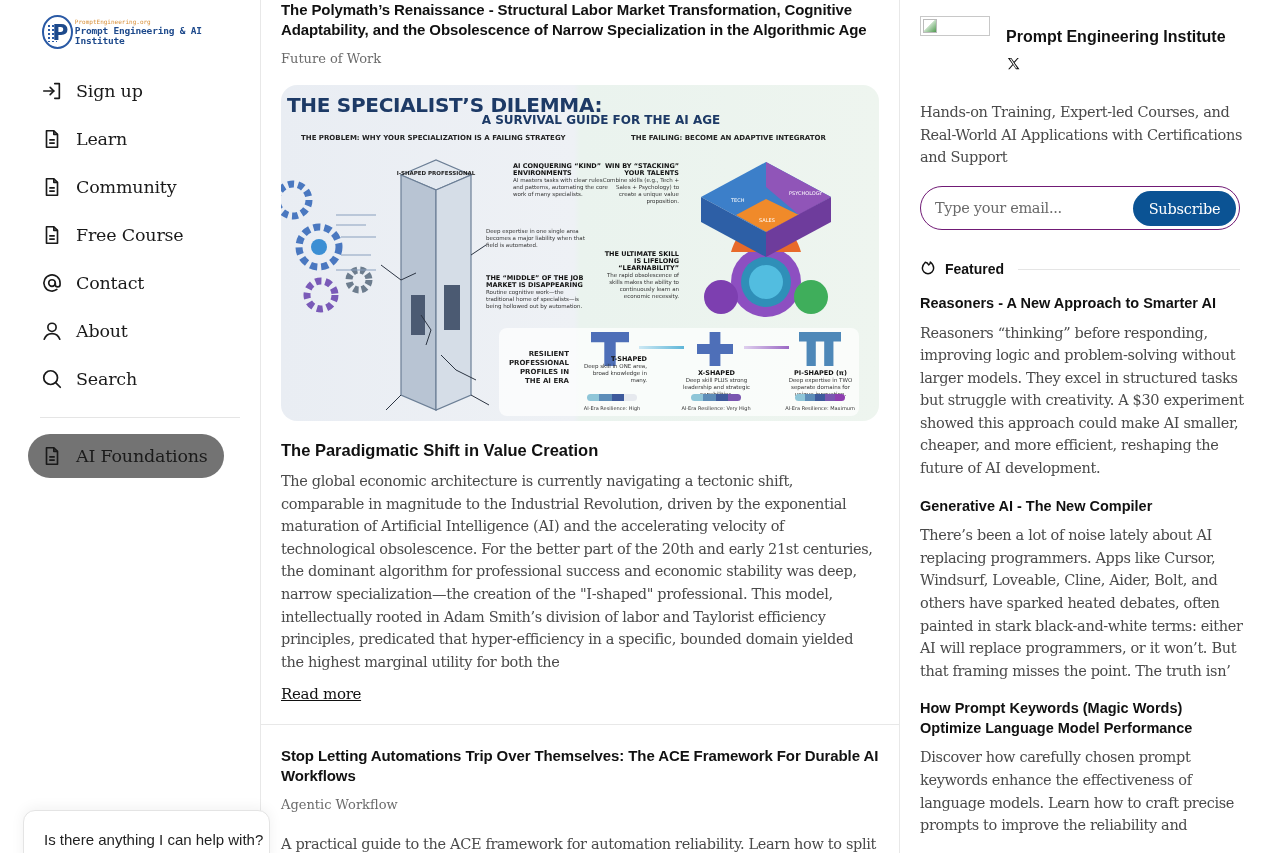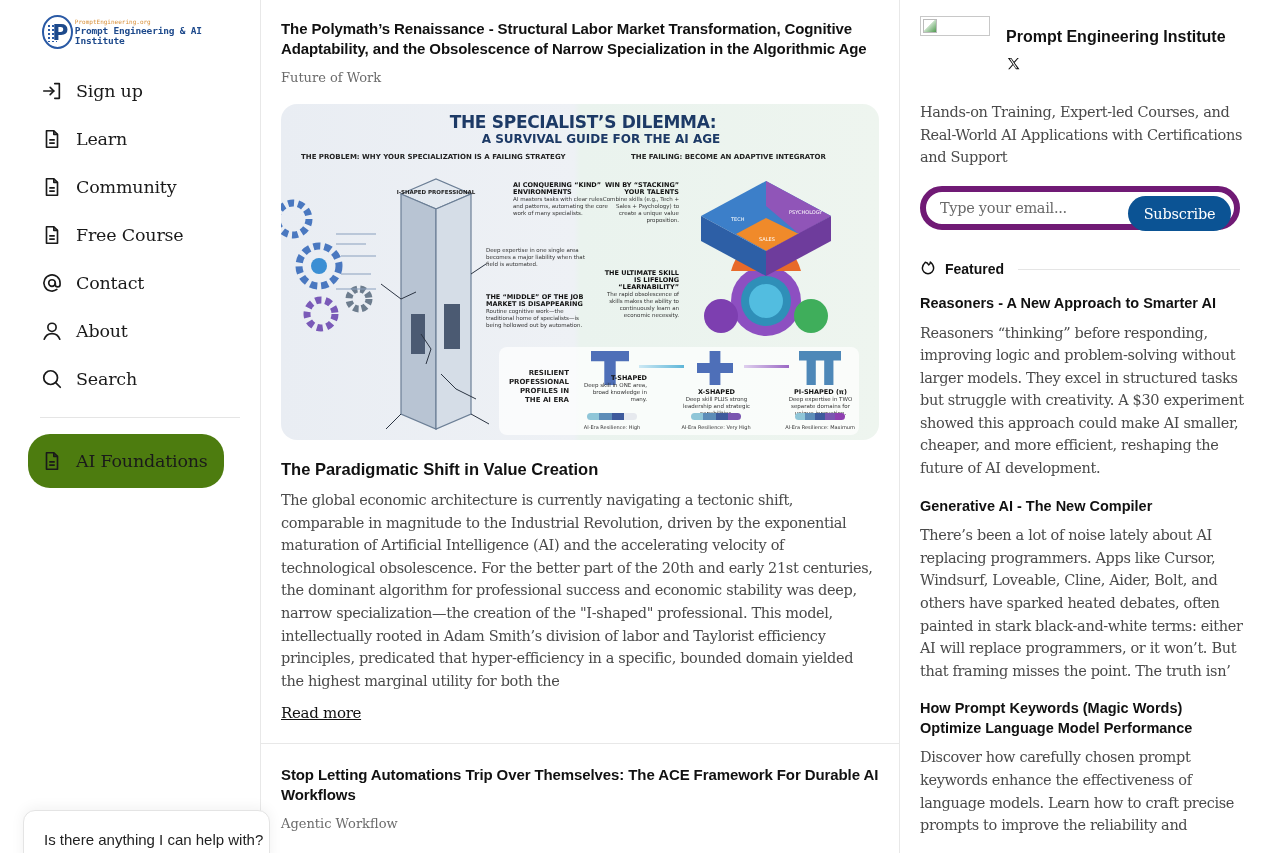--- a/index.html
+++ b/index.html
@@ -15,56 +15,56 @@
   .logo-mark .p { font-family: "DejaVu Sans", sans-serif; font-weight: bold; font-size: 22px; color: #1e4a8c; position: relative; left: 3px; }
   .logo-text { margin-left: 2px; display: flex; flex-direction: column; line-height: 1; }
   .logo-text .small { font-family: "DejaVu Sans Mono", monospace; font-size: 6px; color: #d8903a; margin-bottom: 1px; }
   .logo-text .big { font-family: "DejaVu Sans Mono", monospace; font-size: 9.5px; color: #1e4a8c; font-weight: bold; letter-spacing: -0.2px; }
 
   .nav { position: absolute; left: 28px; top: 67px; width: 212px; }
   .nav-item { display: flex; align-items: center; height: 48px; padding-left: 12px; cursor: pointer; }
   .nav-item .ico { width: 24px; height: 24px; display: flex; align-items: center; justify-content: center; margin-right: 12px; }
   .nav-item .lbl { font-family: "DejaVu Serif", serif; font-size: 17.5px; color: #1a1a1a; letter-spacing: -0.2px; }
   .nav-divider { position: absolute; left: 40px; top: 417px; width: 200px; height: 1px; background: #e5e5e5; }
-  .nav-pill { position: absolute; left: 28px; top: 434px; height: 54px; padding: 0 16px 0 12px; background: #4d7c0f; border-radius: 22px; display: flex; align-items: center; }
+  .nav-pill { position: absolute; left: 28px; top: 434px; height: 44px; padding: 0 16px 0 12px; background: #737373; border-radius: 22px; display: flex; align-items: center; }
   .nav-pill .ico { width: 24px; height: 24px; display: flex; align-items: center; justify-content: center; margin-right: 12px; }
   .nav-pill .lbl { font-size: 17.5px; color: #1a1a1a; letter-spacing: -0.2px; }
 
   
   .chat { position: absolute; left: 23px; top: 810px; width: 247px; height: 60px; background: #fff; border: 1px solid #e4e4e4; border-radius: 12px; box-shadow: 0 -2px 14px rgba(0,0,0,0.06); }
   .chat span { position: absolute; left: 20px; top: 20px; font-family: "Liberation Sans", sans-serif; font-size: 15px; color: #222; }
 
   
   .main { position: absolute; left: 261px; top: 0; width: 639px; height: 853px; border-right: 1px solid #e8e8e8; overflow: hidden; }
   .post { padding: 0 20px; }
   .post-title { font-family: "Liberation Sans", sans-serif; font-weight: bold; font-size: 15px; line-height: 20px; color: #111; letter-spacing: -0.1px; }
   .post-cat { font-family: "DejaVu Serif", serif; font-size: 13px; color: #6b6b6b; margin-top: 11px; }
   .hero { margin-top: 19px; width: 598px; height: 336px; border-radius: 16px; overflow: hidden; position: relative;
     background: linear-gradient(90deg, #e9edf3 0%, #eef1f5 49%, #eaf3ee 50%, #eef5ef 100%); }
   .section-h { font-family: "Liberation Sans", sans-serif; font-weight: bold; font-size: 16.5px; color: #111; margin-top: 20px; }
   .excerpt { font-family: "DejaVu Serif", serif; font-size: 14.5px; line-height: 22.6px; color: #4a4a4a; margin-top: 10px; letter-spacing: -0.35px; }
   .readmore { display: inline-block; margin-top: 12px; font-size: 15px; color: #111; text-decoration: underline; letter-spacing: -0.3px; }
   .post-sep { height: 1px; background: #e8e8e8; margin-top: 21px; }
 
   
-  .ig-title1 { position: absolute; left: 6px; right: 0; top: 8px; text-align: center; font-family: "DejaVu Sans", sans-serif; font-weight: bold; font-size: 17px; color: #1d3a66; letter-spacing: -0.3px; }
+  .ig-title1 { position: absolute; left: 6px; right: 0; top: 8px; text-align: left; font-family: "DejaVu Sans", sans-serif; font-weight: bold; font-size: 20px; color: #1d3a66; letter-spacing: -0.3px; }
   .ig-title2 { position: absolute; left: 0; right: 0; top: 28px; text-align: center; font-family: "DejaVu Sans", sans-serif; font-weight: bold; font-size: 12px; color: #1d3a66; margin-left: 42px; }
   .ig-sub { position: absolute; top: 49px; font-family: "DejaVu Sans", sans-serif; font-weight: bold; font-size: 7px; color: #222; }
   .ig-note { position: absolute; font-family: "DejaVu Sans", sans-serif; font-size: 5.5px; color: #333; line-height: 7px; }
   .ig-note b { font-size: 6.5px; color: #111; }
   .ig-panel { position: absolute; left: 218px; top: 243px; width: 360px; height: 88px; background: rgba(255,255,255,0.7); border-radius: 8px; }
 
   
   .right { position: absolute; left: 900px; top: 0; width: 380px; height: 853px; }
   .pub-img { position: absolute; left: 20px; top: 16px; width: 70px; height: 20px; border: 1px solid #c8c8c8; background: #fff; }
   .pub-img .broken { position: absolute; left: 2px; top: 2px; width: 14px; height: 14px; border: 1px solid #bbb; background: linear-gradient(135deg, #fff 45%, #c7e0c7 46%, #4e9a4e 100%); }
   .pub-name { position: absolute; left: 106px; top: 28px; font-family: "Liberation Sans", sans-serif; font-weight: bold; font-size: 16px; color: #111; }
   .pub-x { position: absolute; left: 106px; top: 56px; width: 16px; height: 16px; }
   .pub-desc { position: absolute; left: 20px; top: 101px; width: 325px; font-size: 14.5px; line-height: 22.6px; color: #4a4a4a; letter-spacing: -0.35px; }
-  .sub-form { position: absolute; left: 20px; top: 186px; width: 320px; height: 44px; border: 6px solid #701a75; border-radius: 22px; display: flex; align-items: center; }
+  .sub-form { position: absolute; left: 20px; top: 186px; width: 320px; height: 44px; border: 1px solid #701a75; border-radius: 22px; display: flex; align-items: center; }
   .sub-input { border: none; outline: none; background: transparent; margin-left: 14px; width: 190px; font-family: "DejaVu Serif", serif; font-size: 14.5px; color: #333; letter-spacing: -0.3px; }
   .sub-input::placeholder { color: #6a6a6a; }
   .sub-btn { position: absolute; right: 3px; top: 4px; height: 35px; width: 103px; border: none; border-radius: 18px; background: #0b5394; color: #fff; font-family: "DejaVu Serif", serif; font-size: 14.5px; letter-spacing: -0.2px; cursor: pointer; }
   .feat-head { position: absolute; left: 20px; top: 259px; width: 320px; display: flex; align-items: center; }
   .feat-head .lbl { font-family: "Liberation Sans", sans-serif; font-weight: bold; font-size: 14px; color: #111; margin-left: 9px; }
   .feat-head .line { flex: 1; height: 1px; background: #e5e5e5; margin-left: 14px; }
   .feat-list { position: absolute; left: 20px; top: 294px; width: 325px; }
   .feat { margin-bottom: 17px; }
   .feat-title { font-family: "Liberation Sans", sans-serif; font-weight: bold; font-size: 14.5px; line-height: 19.5px; color: #111; }
   .feat-text { font-size: 14.5px; line-height: 22.6px; color: #4a4a4a; margin-top: 8px; letter-spacing: -0.35px; }
@@ -162,21 +162,21 @@
           <path d="M6 3h8l4 4v14H6z"></path>
           <path d="M14 3v4h4"></path>
           <path d="M9 13h6M9 16.5h6"></path>
         </svg>
     </span>
     <span class="lbl">AI Foundations</span>
   </div>
 </aside>
 
 <main class="main">
-  <article class="post" style="padding-top:19px;">
+  <article class="post" style="">
     <div class="post-title">The Polymath’s Renaissance - Structural Labor Market Transformation, Cognitive Adaptability, and the Obsolescence of Narrow Specialization in the Algorithmic Age</div>
     <div class="post-cat">Future of Work</div>
 
     <div class="hero">
       <div class="ig-title1">THE SPECIALIST’S DILEMMA:</div>
       <div class="ig-title2">A SURVIVAL GUIDE FOR THE AI AGE</div>
       <div class="ig-sub" style="left:20px;">THE PROBLEM: WHY YOUR SPECIALIZATION IS A FAILING STRATEGY</div>
       <div class="ig-sub" style="left:350px;">THE FAILING: BECOME AN ADAPTIVE INTEGRATOR</div>
 
       <svg style="position:absolute;left:0;top:90px;" width="110" height="150" viewBox="0 0 110 150">

